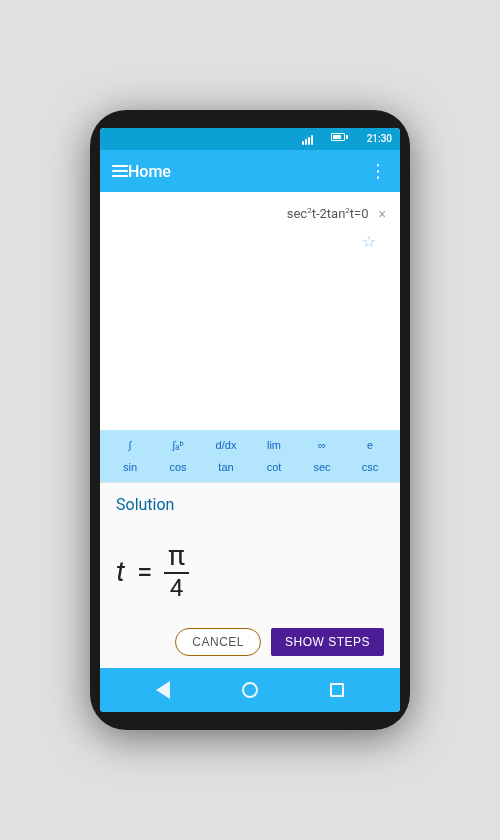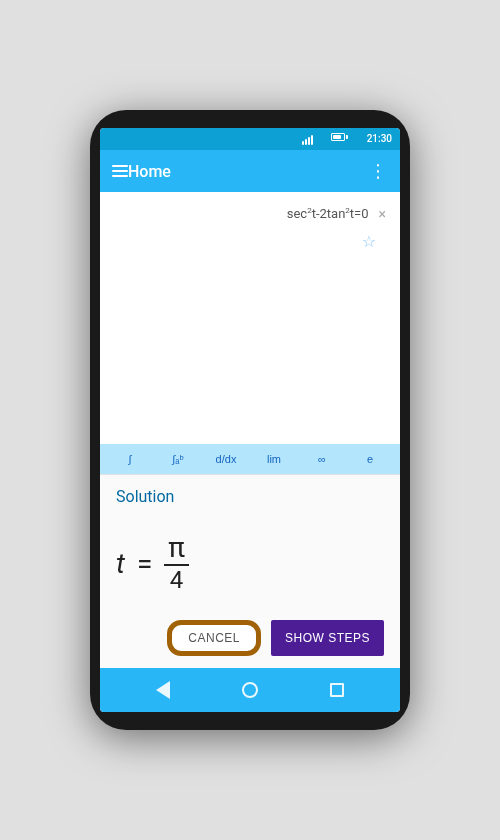--- a/index.html
+++ b/index.html
@@ -272,21 +272,21 @@
     
     .action-buttons {
       display: flex;
       justify-content: flex-end;
       gap: 10px;
       padding-top: 4px;
     }
 
     .btn-cancel {
       background: white;
-      border: 5px solid #a16207;
+      border: 1px solid #a16207;
       color: #555;
       padding: 6px 16px;
       border-radius: 14px;
       font-size: 12px;
       cursor: pointer;
       text-transform: uppercase;
       letter-spacing: 0.5px;
     }
 
     .btn-show-steps {
@@ -395,20 +395,28 @@
 
       <div class="keyboard-bar">
         <div class="keyboard-row">
           <button class="keyboard-key">∫</button>
           <button class="keyboard-key">∫ₐᵇ</button>
           <button class="keyboard-key">d/dx</button>
           <button class="keyboard-key">lim</button>
           <button class="keyboard-key">∞</button>
           <button class="keyboard-key">e</button>
         </div>
+        <div class="keyboard-row">
+          <button class="keyboard-key">sin</button>
+          <button class="keyboard-key">cos</button>
+          <button class="keyboard-key">tan</button>
+          <button class="keyboard-key">cot</button>
+          <button class="keyboard-key">sec</button>
+          <button class="keyboard-key">csc</button>
+        </div>
       </div>
 
       <div class="solution-panel">
         <div class="solution-label">Solution</div>
 
         <div class="solution-math">
           <span class="math-t">t</span>
           <span class="math-equals">=</span>
           <div class="math-fraction">
             <span class="math-numerator">π</span>

